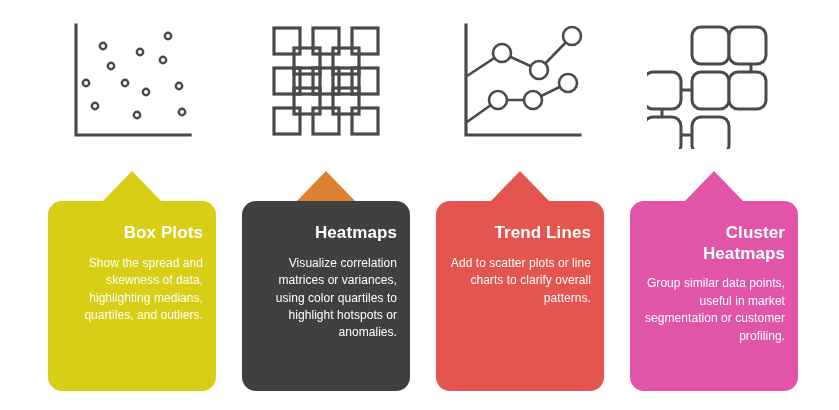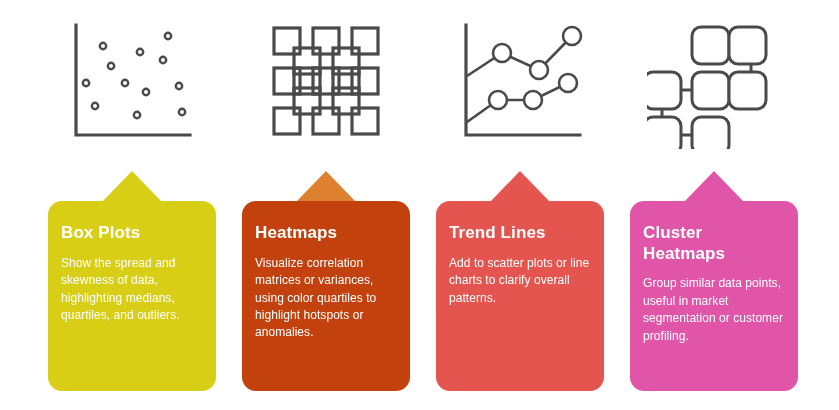--- a/index.html
+++ b/index.html
@@ -47,21 +47,21 @@
   
   .card {
     position: absolute;
     left: 0;
     top: 201px;
     width: 168px;
     height: 190px;
     border-radius: 14px;
     box-sizing: border-box;
     padding: 22px 13px 12px 13px;
-    text-align: left;
+    text-align: right;
   }
   .card-pointer {
     position: absolute;
     top: 171px;
     left: 54px;
     width: 0;
     height: 0;
     border-left: 30px solid transparent;
     border-right: 30px solid transparent;
     border-bottom-width: 31px;
@@ -139,21 +139,21 @@
           <rect x="72" y="69" width="26" height="26"></rect>
 
           <rect x="13" y="89" width="26" height="26"></rect>
           <rect x="52" y="89" width="26" height="26"></rect>
           <rect x="91" y="89" width="26" height="26"></rect>
         </g>
       </svg>
     </div>
 
     <div class="card-pointer" style="border-bottom-color: rgb(221, 128, 48);"></div>
-    <div class="card" style="background: #c2410c;">
+    <div class="card" style="background: #404040;">
       <p class="card-title">Heatmaps</p>
       <p class="card-body">Visualize correlation matrices or variances, using color quartiles to highlight hotspots or anomalies.</p>
     </div>
   </div>
 
   <div class="column col-3">
     <div class="icon-area">
       <svg width="135" height="130" viewBox="0 0 135 130" aria-hidden="true">
         <g stroke="#4a4a4a" stroke-width="3" fill="none">
 

